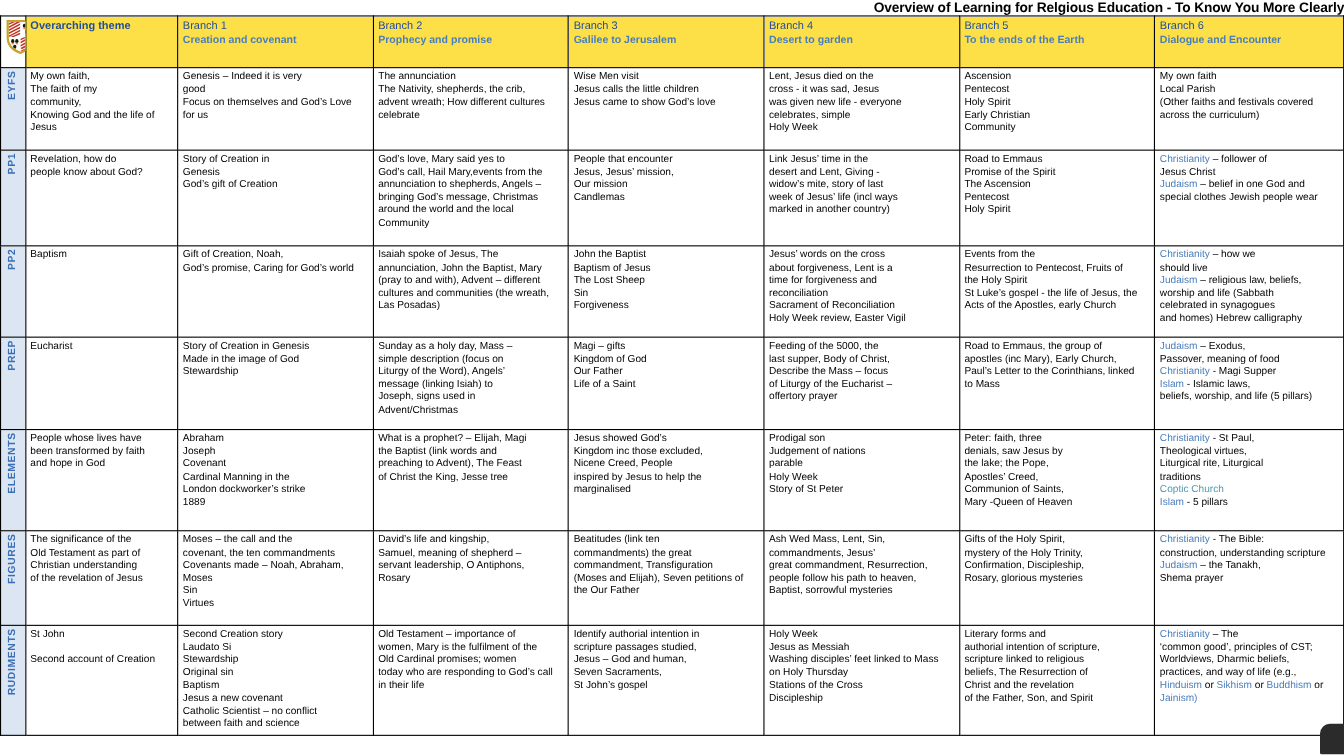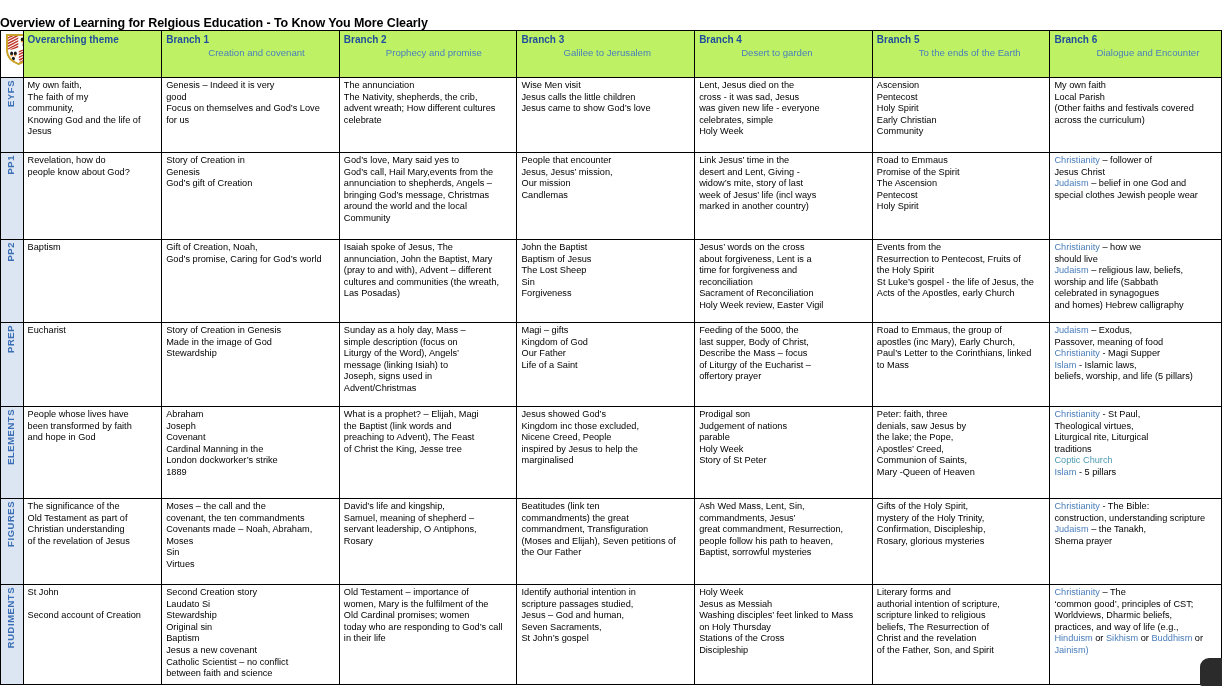--- a/index.html
+++ b/index.html
@@ -8,26 +8,26 @@
     background: #ffffff;
   }
   body {
     width: 1222px;
     height: 686px;
     font-family: "Liberation Sans", sans-serif;
     color: #000000;
     overflow: hidden;
   }
   #page-title {
-    text-align: left;
+    text-align: right;
     font-size: 12.5px;
     font-weight: bold;
     color: #000;
     line-height: 14px;
-    padding-top: 16px;
+    padding-top: 0px;
     letter-spacing: -0.1px;
   }
   table.grid {
     border-collapse: collapse;
     table-layout: fixed;
     width: 1222px;
     margin: 0;
   }
   table.grid td, table.grid th {
     border: 1px solid #000000;
@@ -40,46 +40,45 @@
     overflow: hidden;
   }
   
   col.c-rail   { width: 22px; }
   col.c-theme  { width: 135px; }
   col.c-branch { width: 173px; }
   col.c-b6     { width: 167px; }
 
   
   thead th {
-    background: #bef264;
+    background: #fde047;
     text-align: center;
     vertical-align: middle;
     height: 42px;
     padding: 3px 4px;
   }
   th.logo-cell {
     background: #ffffff;
     padding: 0;
     text-align: center;
     vertical-align: middle;
   }
   .hdr-main {
-    font-weight: bold;
+    font-weight: normal;
     font-size: 10px;
     color: #1f4e9c;
     display: block;
     line-height: 13px;
   }
   .hdr-sub {
-    font-weight: normal;
+    font-weight: bold;
     font-size: 9.6px;
     color: #4a7ebb;
     display: block;
     line-height: 13px;
-    margin-left: 42px;
   }
   .hdr-theme {
     font-weight: bold;
     font-size: 10px;
     color: #1f4e9c;
     display: block;
     line-height: 13px;
   }
 
   

